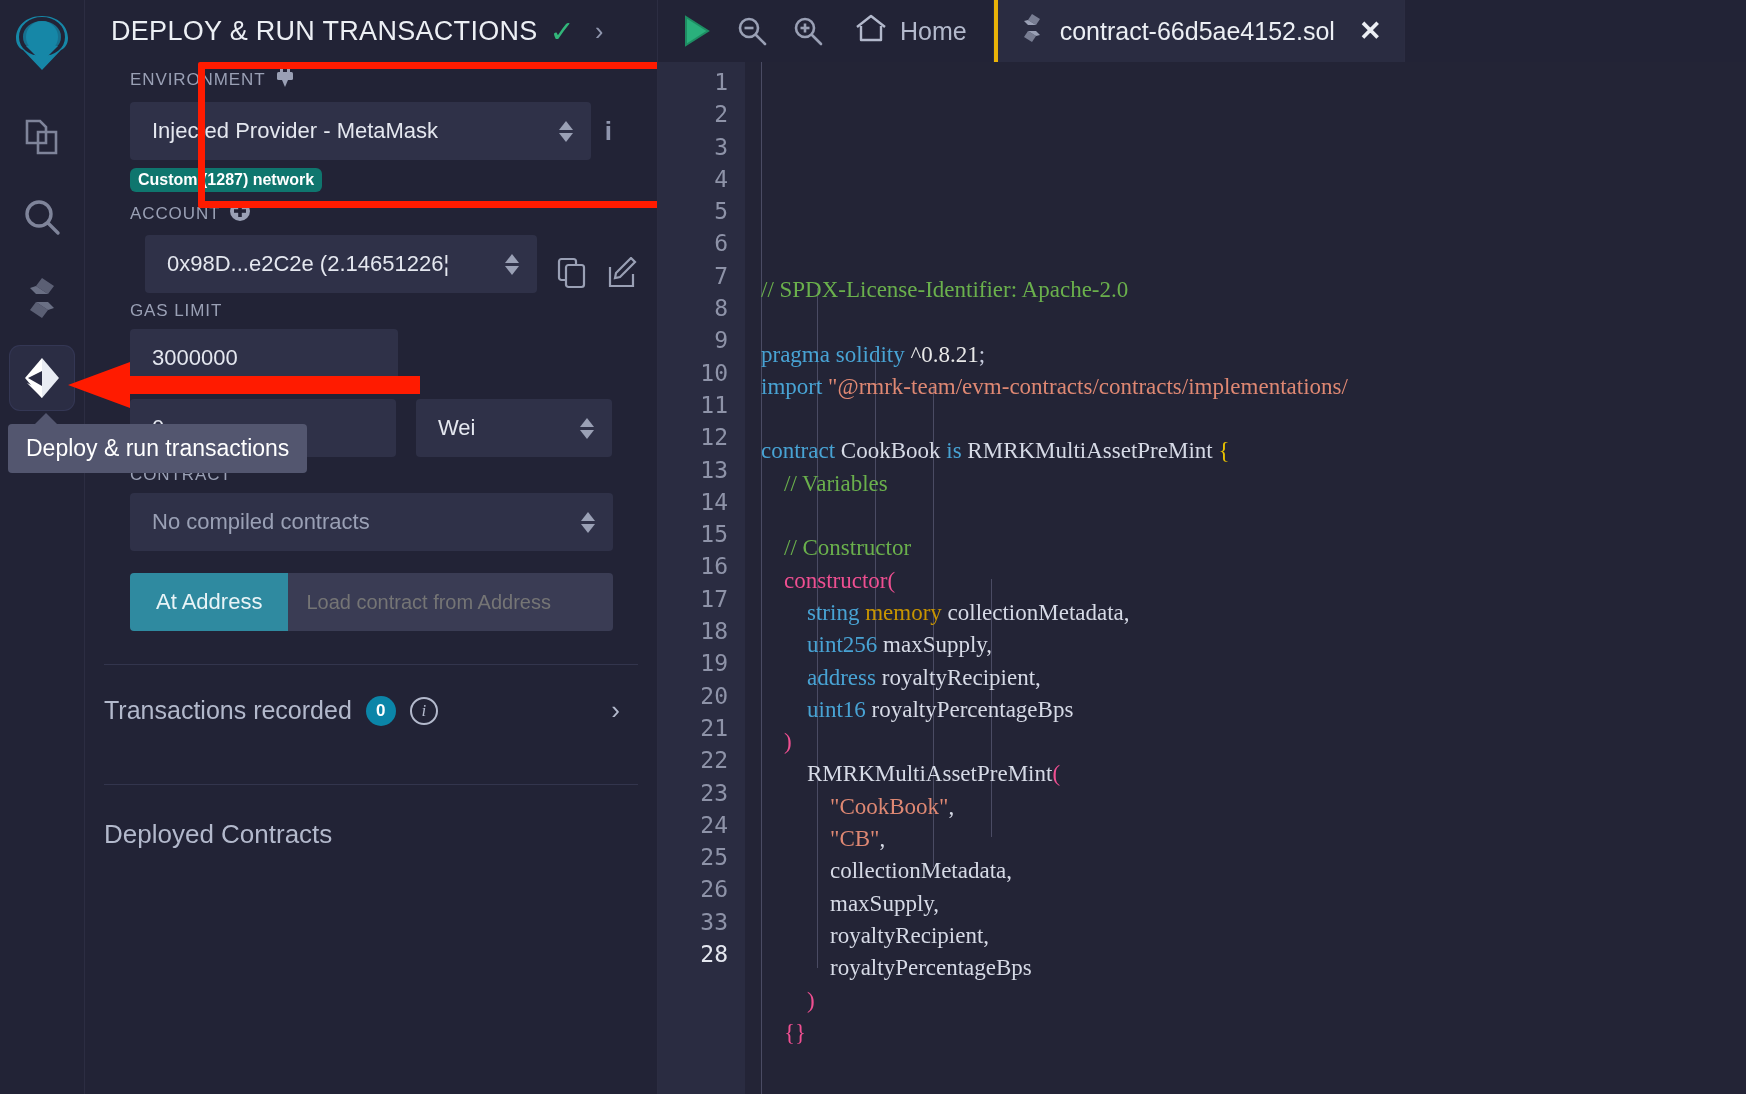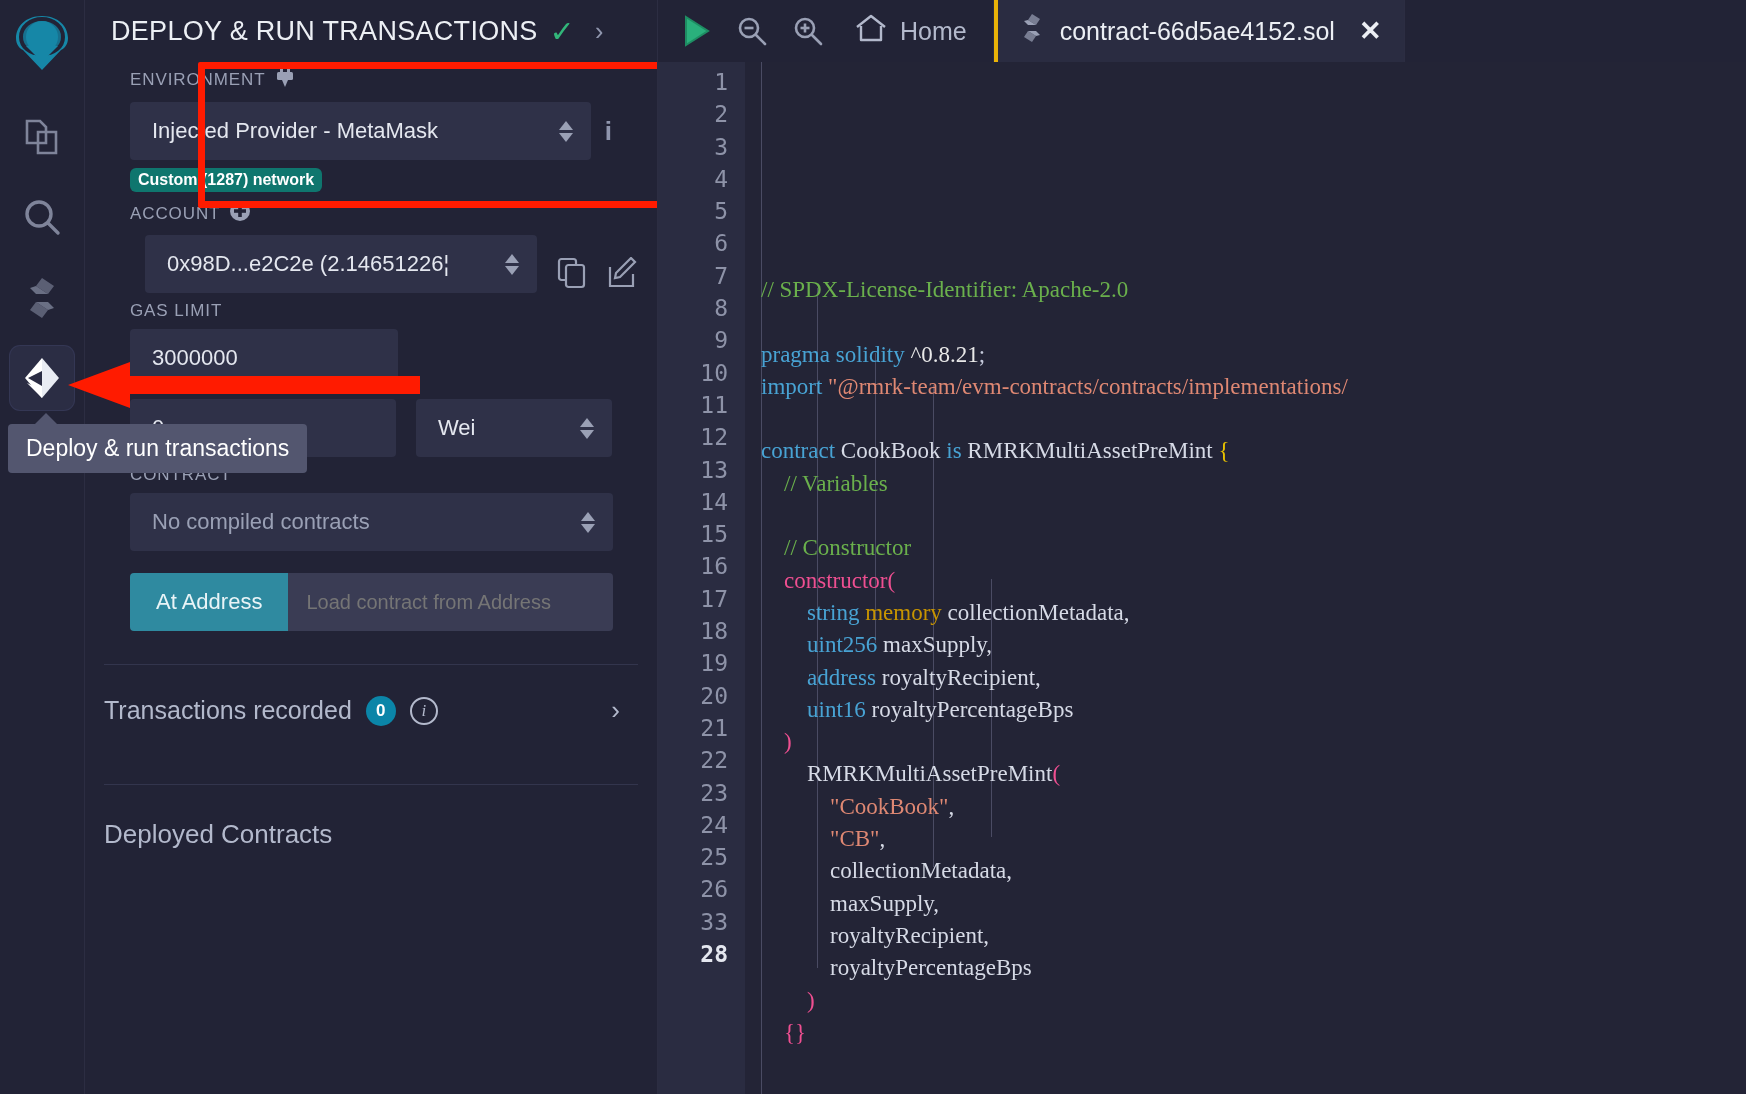--- a/index.html
+++ b/index.html
@@ -168,21 +168,21 @@
 
   .code-area { position: absolute; top: 62px; left: 0; right: 0; bottom: 0; display: flex; background: #232436; }
   .gutter {
     width: 87px; flex: 0 0 87px; background: #2a2c41;
     padding-top: 4px; text-align: right;
   }
   .gutter div {
     height: 32.3px; line-height: 32.3px; padding-right: 17px;
     color: #8e93a8; font-family: "DejaVu Sans Mono", monospace; font-size: 23px;
   }
-  .gutter div.cur { color: #e4e7ef; font-weight: bold; }
+  .gutter div.cur { color: #e4e7ef; font-weight: normal; }
   .code {
     flex: 1; padding-top: 4px; position: relative;
     font-family: Liberation Serif, serif; font-size: 23px;
     white-space: pre; overflow: hidden;
   }
   .code .ln { height: 32.3px; line-height: 32.3px; padding-left: 16px; position: relative; }
   .tok-com { color: #6ab04c; }
   .tok-kw  { color: #48a3d4; }
   .tok-type{ color: #48a3d4; }
   .tok-str { color: #df8873; }

